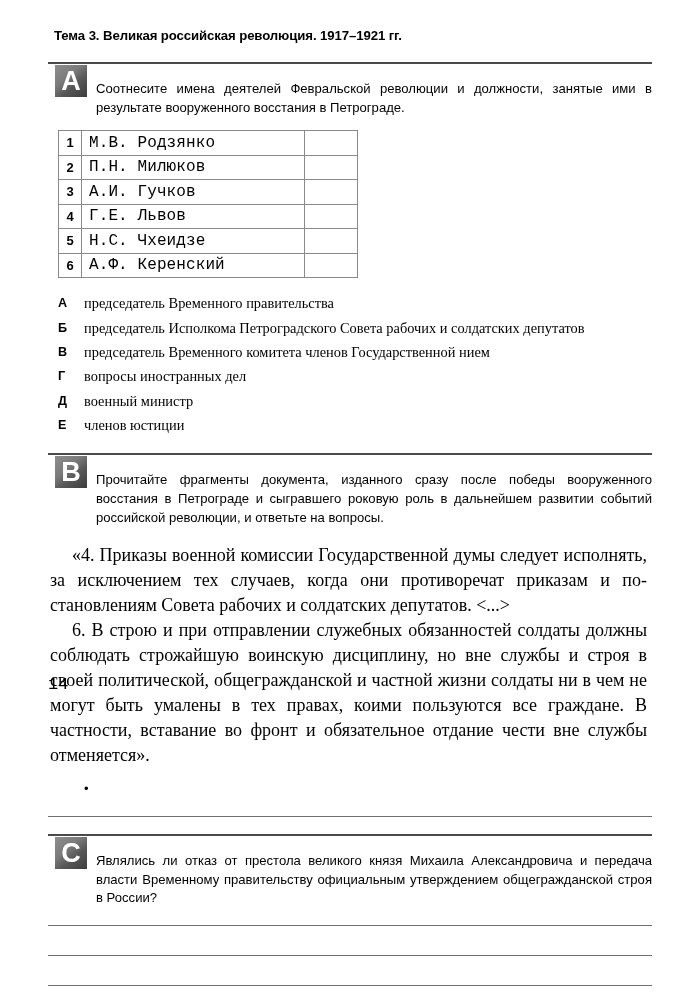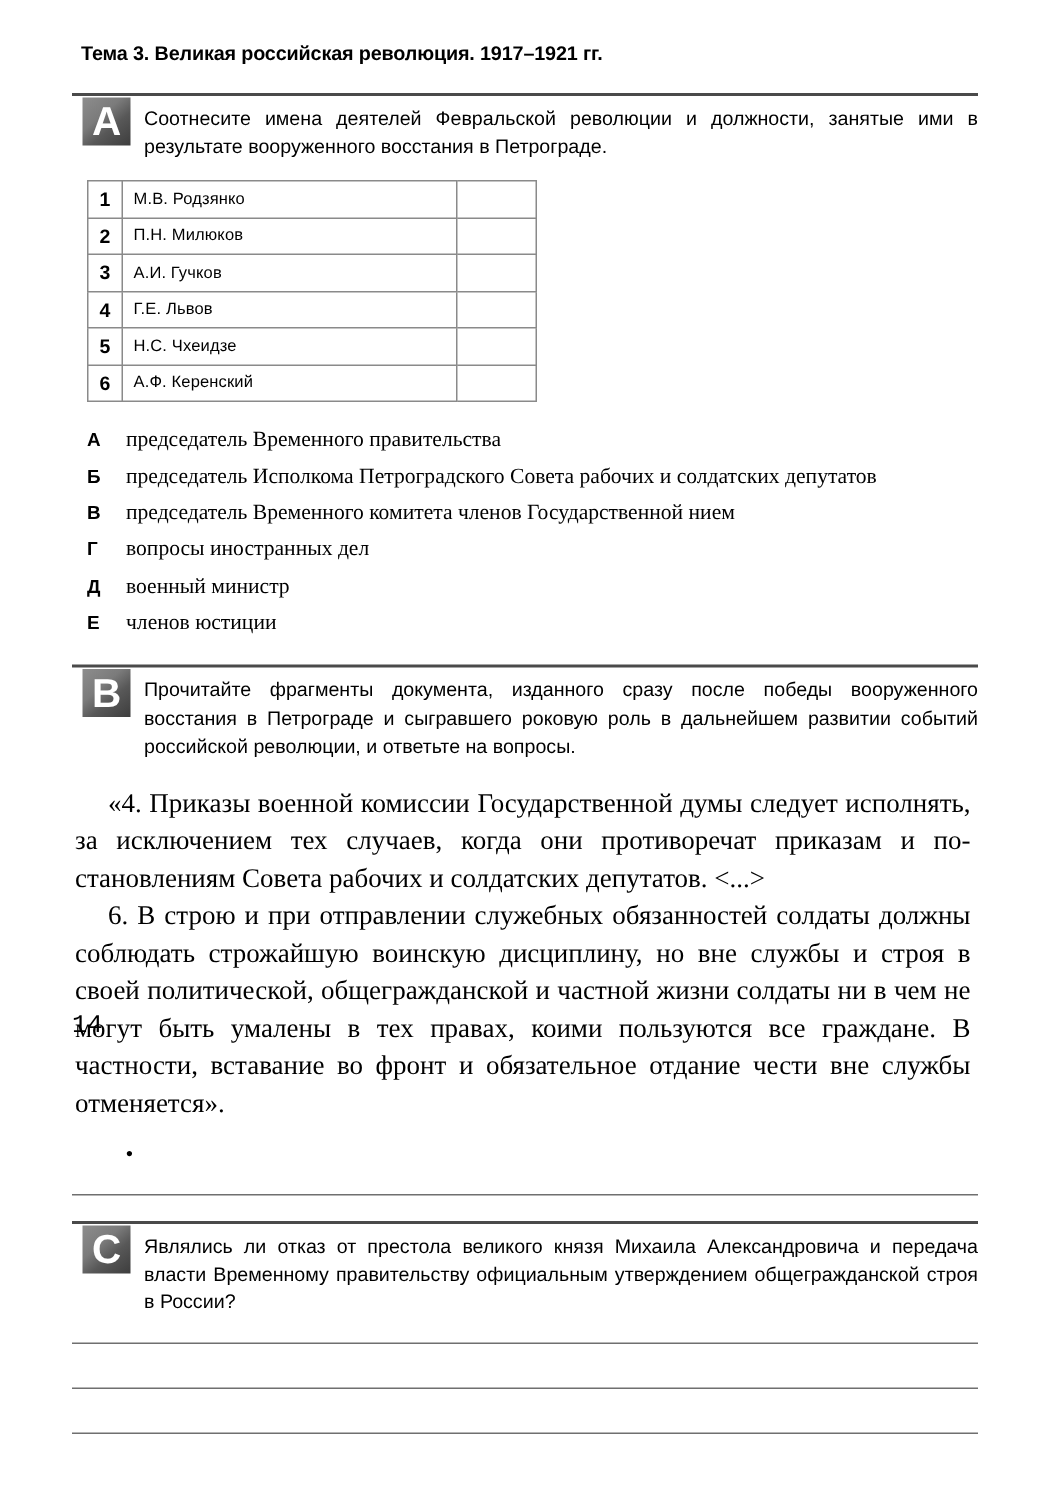--- a/index.html
+++ b/index.html
@@ -72,21 +72,21 @@
     line-height: 32px;
     text-align: center;
     letter-spacing: 0;
     user-select: none;
   }
   .task-text {
     flex: 1 1 auto;
     font-family: "Liberation Sans", sans-serif;
     font-size: 13.1px;
     line-height: 1.42;
-    padding-top: 6px;
+    padding-top: 16px;
     padding-right: 2px;
     text-align: justify;
     text-justify: inter-word;
     hyphens: manual;
   }
 
   
   .match-table {
     border-collapse: collapse;
     margin-top: 13px;
@@ -102,22 +102,22 @@
   .match-table td.num {
     width: 22px;
     text-align: center;
     padding: 0;
     font-family: "Liberation Sans", sans-serif;
     font-weight: bold;
     font-size: 13px;
   }
   .match-table td.name {
     width: 215px;
-    font-family: Liberation Sans, sans-serif;
-    font-size: 11px;
+    font-family: Liberation Mono, monospace;
+    font-size: 16px;
     letter-spacing: 0.1px;
   }
   .match-table td.answer {
     width: 45px;
   }
 
   
   .options {
     margin-top: 15px;
     margin-left: 10px;

